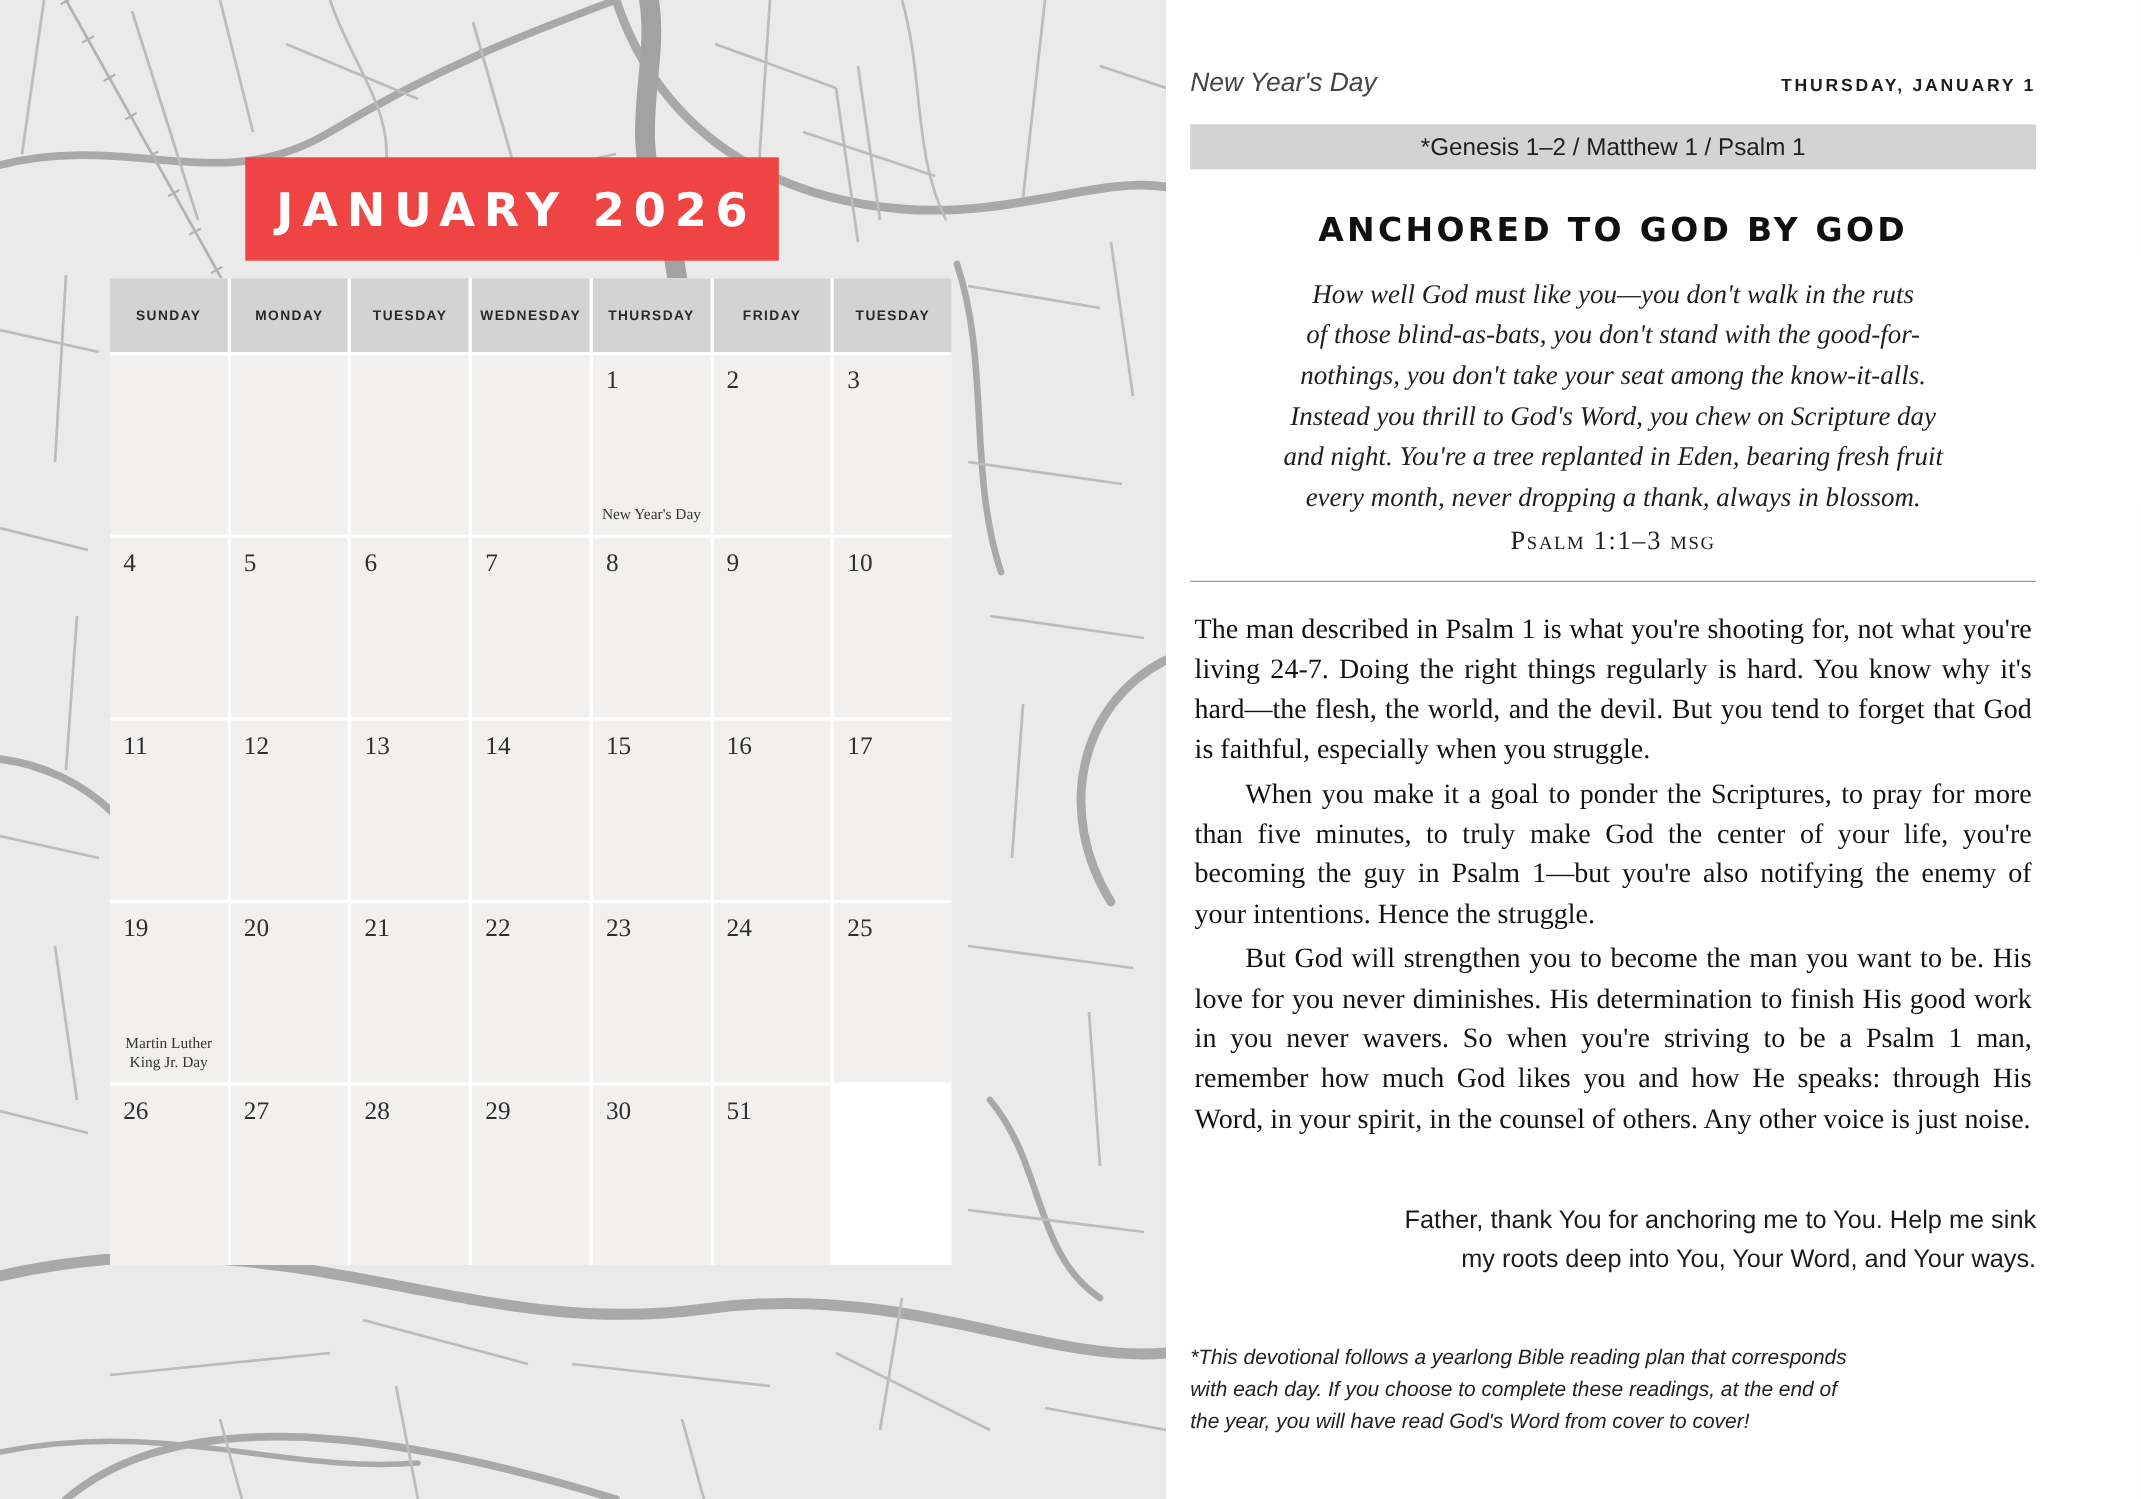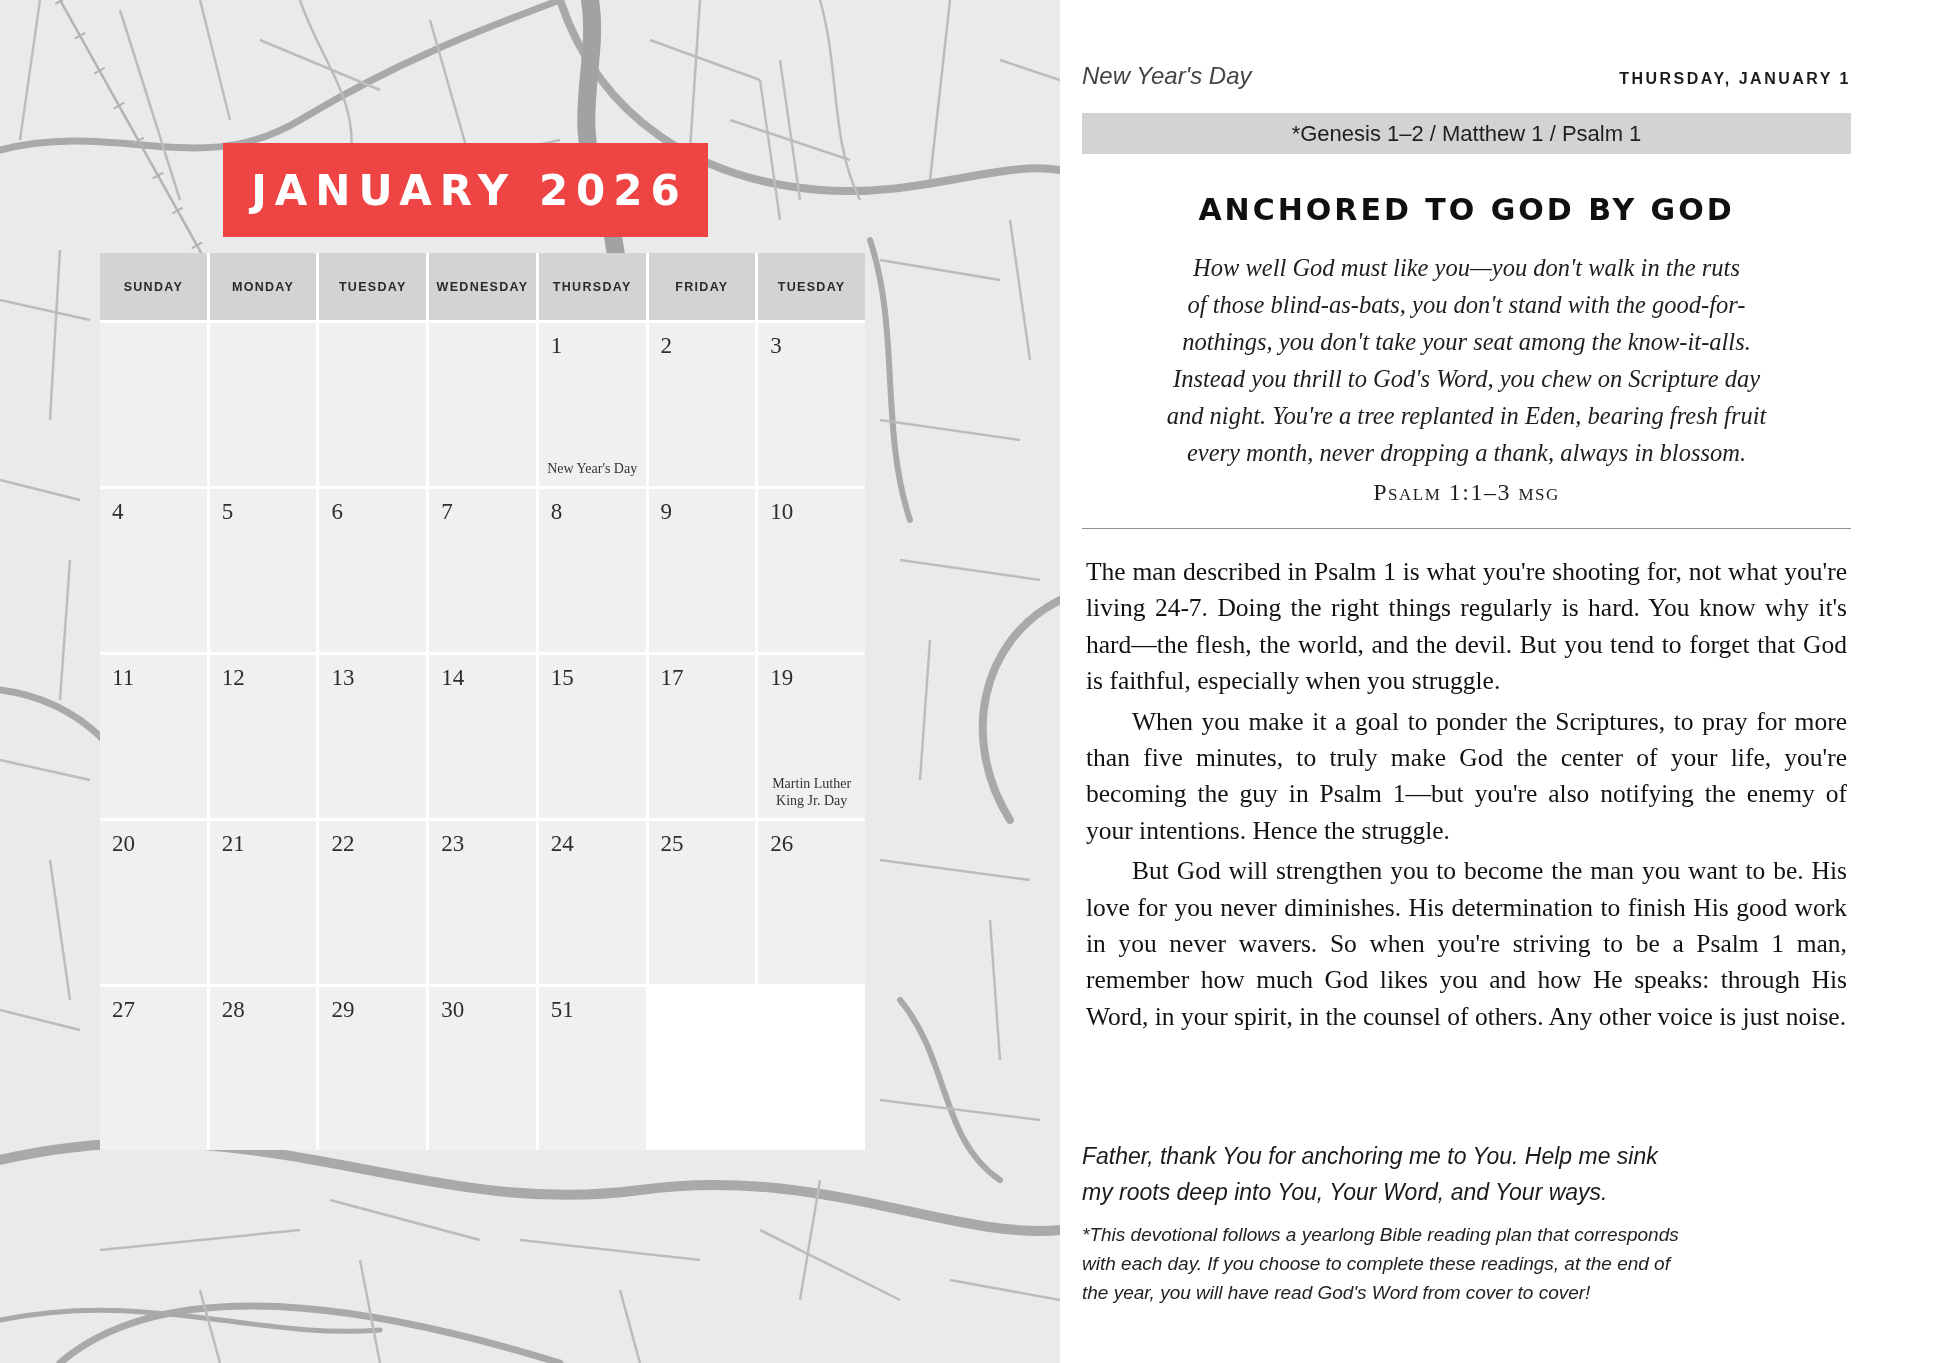--- a/index.html
+++ b/index.html
@@ -25,21 +25,21 @@
   .date-heading{font-family:"Liberation Sans",sans-serif;font-weight:bold;font-size:16px;letter-spacing:2.5px;color:#1c1c1c;white-space:nowrap;}
   .reading-bar{position:absolute;left:22px;top:113px;width:769px;height:41px;background:#d3d3d3;display:flex;align-items:center;justify-content:center;font-family:"Liberation Sans",sans-serif;font-size:22px;color:#1f1f1f;}
   .dev-title{position:absolute;left:22px;top:192px;width:769px;text-align:center;font-family:"DejaVu Sans",sans-serif;font-weight:bold;font-size:30px;letter-spacing:3px;color:#101010;white-space:nowrap;}
   .quote{position:absolute;left:22px;top:249px;width:769px;text-align:center;font-family:"Liberation Serif",serif;font-style:italic;font-size:24.5px;line-height:37px;color:#1e1e1e;}
   .quote-line{white-space:nowrap;}
   .attribution{margin-top:3px;font-style:normal;font-variant:small-caps;letter-spacing:1.5px;font-size:24px;color:#1e1e1e;}
   .divider{position:absolute;left:22px;top:528px;width:769px;border-top:1.5px solid #8f8f8f;}
   .body-text{position:absolute;left:22px;top:550px;width:769px;font-family:"Liberation Serif",serif;font-size:25.5px;line-height:36.4px;color:#121212;text-align:justify;}
   .body-text p{margin:4px;}
   .body-text p.indent{text-indent:46px;}
-  .prayer{position:absolute;left:22px;top:1090px;width:769px;text-align:left;font-family:"Liberation Sans",sans-serif;font-style:italic;font-size:23px;line-height:36px;color:#1a1a1a;margin-top:48px;}
+  .prayer{position:absolute;left:22px;top:1090px;width:769px;text-align:right;font-family:"Liberation Sans",sans-serif;font-size:23px;line-height:36px;color:#1a1a1a;}
   .prayer-line{white-space:nowrap;}
   .footnote{position:absolute;left:22px;top:1220px;width:600px;font-family:"Liberation Sans",sans-serif;font-style:italic;font-size:19px;line-height:29px;color:#222222;}
 </style>
 </head>
 <body>
 
 <div class="spread">
 
   <div class="map-panel">
     <svg width="1060" height="1363" viewBox="0 0 1060 1363" aria-hidden="true">
@@ -170,20 +170,23 @@
         <div class="cal-cell">
           <span class="cal-daynum">13</span>
         </div>
         <div class="cal-cell">
           <span class="cal-daynum">14</span>
         </div>
         <div class="cal-cell">
           <span class="cal-daynum">15</span>
         </div>
         <div class="cal-cell">
+          <span class="cal-daynum">16</span>
+        </div>
+        <div class="cal-cell">
           <span class="cal-daynum">17</span>
         </div>
         <div class="cal-cell">
           <span class="cal-daynum">19</span>
           <span class="cal-note">Martin Luther King Jr. Day</span>
         </div>
         <div class="cal-cell">
           <span class="cal-daynum">20</span>
         </div>
         <div class="cal-cell">

